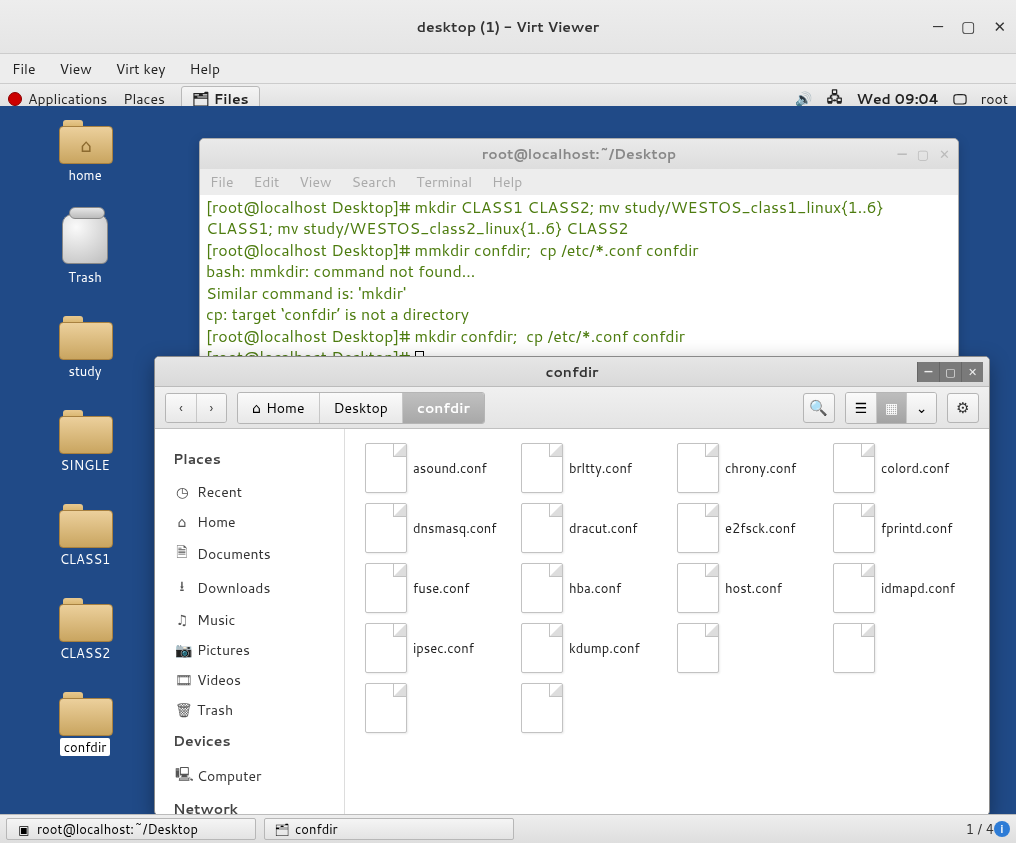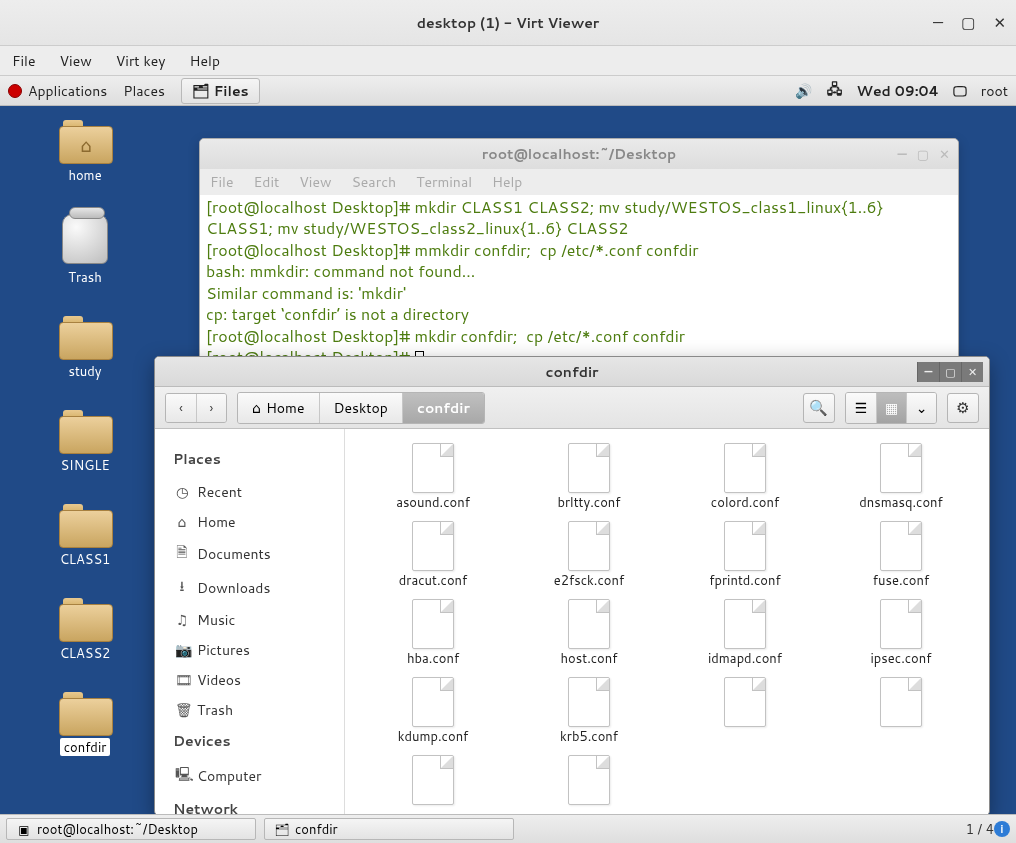--- a/index.html
+++ b/index.html
@@ -1,19 +1,19 @@
 <!DOCTYPE html>
 <html><head>
 <meta charset="utf-8">
 <style>
 * { box-sizing: border-box; margin: 0; padding: 0; font-family: "Cantarell", "DejaVu Sans", sans-serif; }
 body { width: 1016px; height: 843px; background: #fff; position: relative; overflow: hidden; }
 
 
-.virt-titlebar { height: 46px; background: linear-gradient(#ededed,#e5e5e5); border-bottom: 1px solid #ccc; display: flex; align-items: center; justify-content: center; position: relative; }
+.virt-titlebar { height: 54px; background: linear-gradient(#ededed,#e5e5e5); border-bottom: 1px solid #ccc; display: flex; align-items: center; justify-content: center; position: relative; }
 .virt-titlebar .title { font-weight: bold; color: #333; font-size: 14px; }
 .virt-titlebar .winbtns { position: absolute; right: 10px; display: flex; gap: 18px; color: #333; font-size: 15px; }
 .virt-menubar { height: 30px; background: #ededed; display: flex; align-items: center; gap: 24px; padding-left: 12px; font-size: 14px; color: #222; border-bottom: 1px solid #ccc; }
 
 
 .gnome-panel { height: 30px; background: linear-gradient(#eeeeee,#dedede); border-bottom: 1px solid #bcbcbc; display: flex; align-items: center; padding: 0 8px; font-size: 14px; color: #222; font-weight: bold; }
 .gnome-panel .red-icon { width: 14px; height: 14px; background: #c00; border-radius: 50%; margin-right: 6px; border:1px solid #800; }
 .gnome-panel .item { margin-right: 16px; font-weight: normal; }
 .gnome-panel .files-btn { background: linear-gradient(#f5f5f5,#e3e3e3); border: 1px solid #b9b9b9; padding: 2px 10px; border-radius: 3px; display: flex; align-items: center; gap: 4px; font-weight: bold; }
 .gnome-panel .right { margin-left: auto; display: flex; align-items: center; gap: 14px; }
@@ -61,21 +61,21 @@
 .tb-group .tg { width:30px; height:30px; display:flex; align-items:center; justify-content:center; background:linear-gradient(#fafafa,#e8e8e8); font-size:14px; }
 .tb-group .tg.active { background:linear-gradient(#bdbdbd,#a3a3a3); color:#fff; }
 .tb-group .tg + .tg { border-left:1px solid #c7c7c7; }
 
 .files-body { flex:1; display:flex; min-height:0; }
 .sidebar { width:190px; border-right:1px solid #ddd; padding:14px 10px 10px 18px; font-size:14px; color:#333; overflow:hidden; }
 .sidebar .heading { font-weight:bold; color:#444; margin: 6px 0 8px; }
 .sidebar .sitem { display:flex; align-items:center; gap:8px; padding:5px 2px; color:#333; }
 .sidebar .sitem .sic { width:14px; text-align:center; color:#555; }
 .file-grid { flex:1; padding:14px 20px; display:grid; grid-template-columns: repeat(4, 1fr); gap:10px 20px; align-content:start; overflow:hidden; }
-.file-item { display:flex; flex-direction:column; align-items:center; }
+.file-item { display:flex; flex-direction:row; align-items:center; gap:6px; }
 .file-icon { width:42px; height:50px; background:#fff; border:1px solid #c2c2c2; border-radius:2px; position:relative; box-shadow: inset 0 0 0 1px #fff, 1px 1px 2px rgba(0,0,0,0.08); }
 .file-icon::before { content:""; position:absolute; top:0; right:0; width:12px; height:12px; background:linear-gradient(135deg,#fff 48%, #ddd 52%); border-left:1px solid #c2c2c2; border-bottom:1px solid #c2c2c2; }
 .file-item .fl { font-size:13px; color:#222; text-align:center; }
 
 
 .bottom-panel { position:absolute; left:0; right:0; bottom:0; height:29px; background: linear-gradient(#eeeeee,#dedede); border-top:1px solid #bcbcbc; display:flex; align-items:center; padding:0 6px; font-size:13px; }
 .bottom-panel .task { display:flex; align-items:center; gap:6px; height:22px; padding:0 10px; border:1px solid #b7b7b7; border-radius:2px; background:linear-gradient(#f5f5f5,#e3e3e3); margin-right:8px; min-width:250px; }
 .bottom-panel .task .ic { width:14px; height:14px; display:flex; align-items:center; justify-content:center; font-size:12px; }
 .bottom-panel .right { margin-left:auto; display:flex; align-items:center; color:#333; }
 .bottom-panel .ws-ind { font-weight:normal; }
@@ -261,20 +261,24 @@
         <div class="file-item">
             <div class="file-icon"></div>
             <div class="fl">asound.conf</div>
           </div>
         <div class="file-item">
             <div class="file-icon"></div>
             <div class="fl">brltty.conf</div>
           </div>
         <div class="file-item">
             <div class="file-icon"></div>
+            <div class="fl">chrony.conf</div>
+          </div>
+        <div class="file-item">
+            <div class="file-icon"></div>
             <div class="fl">colord.conf</div>
           </div>
         <div class="file-item">
             <div class="file-icon"></div>
             <div class="fl">dnsmasq.conf</div>
           </div>
         <div class="file-item">
             <div class="file-icon"></div>
             <div class="fl">dracut.conf</div>
           </div>
@@ -302,24 +306,20 @@
             <div class="file-icon"></div>
             <div class="fl">idmapd.conf</div>
           </div>
         <div class="file-item">
             <div class="file-icon"></div>
             <div class="fl">ipsec.conf</div>
           </div>
         <div class="file-item">
             <div class="file-icon"></div>
             <div class="fl">kdump.conf</div>
-          </div>
-        <div class="file-item">
-            <div class="file-icon"></div>
-            <div class="fl">krb5.conf</div>
           </div>
         <div class="file-item">
             <div class="file-icon"></div>
             <div class="fl"></div>
           </div>
         <div class="file-item">
             <div class="file-icon"></div>
             <div class="fl"></div>
           </div>
         <div class="file-item">

